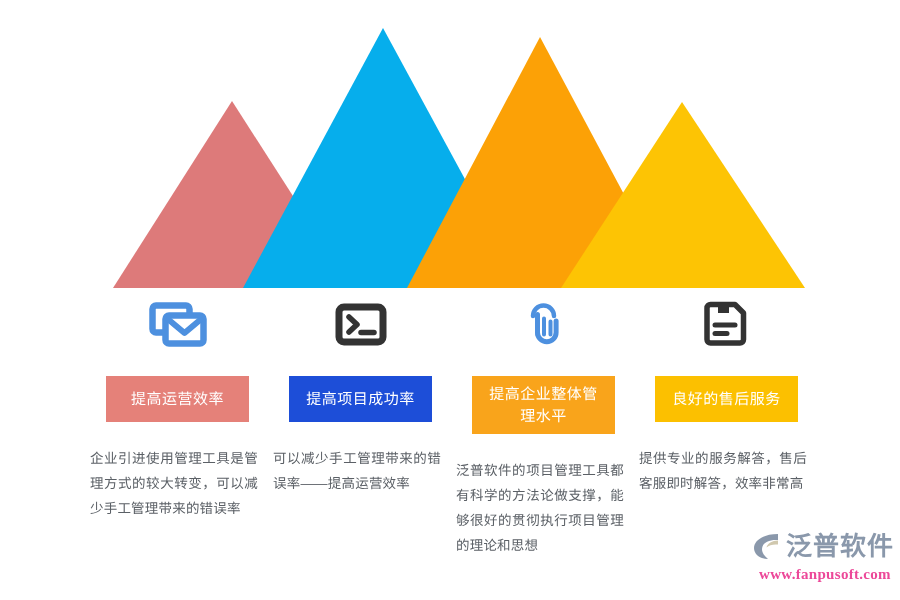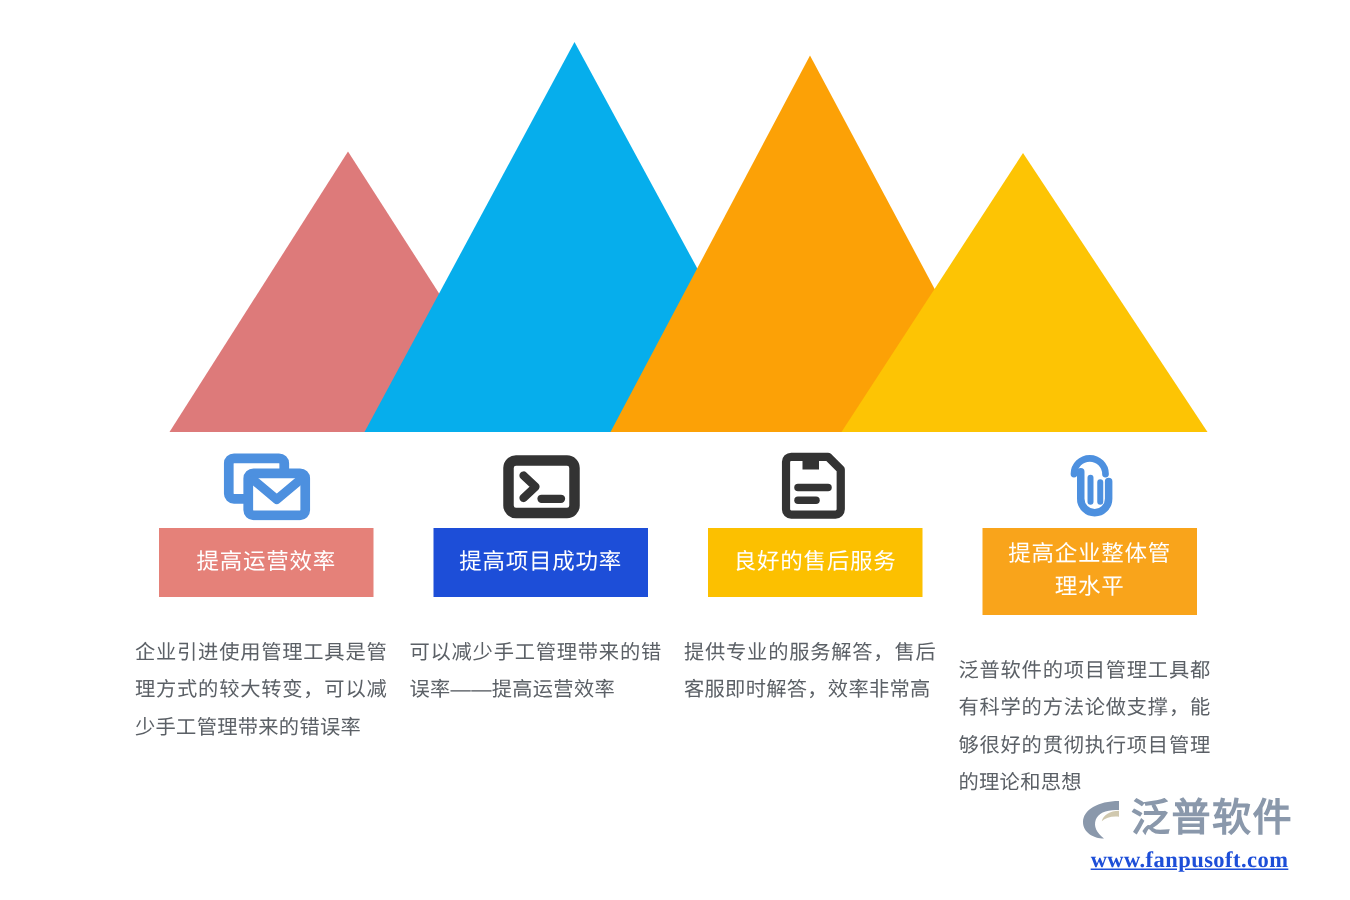--- a/index.html
+++ b/index.html
@@ -63,21 +63,21 @@
     display: flex;
     align-items: center;
     justify-content: center;
   }
   .icon-wrap svg {
     display: block;
   }
 
   
   .label-chip {
-    margin-top: 0;
+    margin-top: 24px;
     width: 143px;
     min-height: 46px;
     align-self: center;
     box-sizing: border-box;
     padding: 7px 10px;
     color: #ffffff;
     font-size: 15px;
     line-height: 22px;
     text-align: center;
     letter-spacing: 0.5px;
@@ -94,21 +94,21 @@
     font-size: 13.5px;
     line-height: 25px;
     text-align: justify;
     text-justify: inter-ideograph;
     letter-spacing: 0.2px;
   }
 
   
   .logo {
     position: absolute;
-    right: 32px;
+    right: 0;
     bottom: 14px;
     width: 150px;
     height: 58px;
   }
   .logo-row {
     display: flex;
     align-items: center;
     height: 36px;
   }
   .logo-mark {
@@ -125,24 +125,23 @@
     color: #8a98ab;
     letter-spacing: 1px;
     font-family: "DejaVu Sans", "Liberation Sans", sans-serif;
   }
   .logo-url {
     margin-top: 1px;
     text-align: center;
     font-size: 15px;
     line-height: 18px;
     font-weight: 700;
-    color: #1d4ed8;
+    color: #ec4899;
     letter-spacing: 0.3px;
     font-family: "Liberation Serif", "DejaVu Serif", serif;
-    text-decoration: underline;
   }
 </style>
 </head>
 <body>
 
 <div id="infographic">
 
   <div class="mountain-band">
     <svg width="900" height="300" viewBox="0 0 900 300" xmlns="http://www.w3.org/2000/svg">
       <polygon points="232,101 352,288 113,288" fill="#DD7A7A"></polygon>
@@ -174,41 +173,41 @@
           <polyline points="14,15 22,22.5 14,30" fill="none" stroke="#333333" stroke-width="5.5" stroke-linecap="round" stroke-linejoin="round"></polyline>
           <line x1="26" y1="30.5" x2="39" y2="30.5" stroke="#333333" stroke-width="5.5" stroke-linecap="round"></line>
         </svg>
       </div>
       <div class="label-chip" style="background:#1d4ed8">提高项目成功率</div>
       <div class="body-text">可以减少手工管理带来的错误率——提高运营效率</div>
     </div>
 
     <div class="column">
       <div class="icon-wrap">
+        <svg width="48" height="48" viewBox="0 0 48 48" xmlns="http://www.w3.org/2000/svg">
+          <path d="M13 16 A10.5 10.5 0 0 1 34 16" fill="none" stroke="#4D90DF" stroke-width="4.5" stroke-linecap="round"></path>
+          <path d="M17.5 15.5 v19.5 M24 18.5 v16 M30.5 21.5 v13" fill="none" stroke="#4D90DF" stroke-width="4" stroke-linecap="round"></path>
+          <path d="M17.5 14.5 v18 a9.3 9.3 0 0 0 18.6 0 V21" fill="none" stroke="#4D90DF" stroke-width="5" stroke-linecap="round" stroke-linejoin="round"></path>
+        </svg>
+      </div>
+      <div class="label-chip" style="background:#F9A41B">提高企业整体管理水平</div>
+      <div class="body-text">泛普软件的项目管理工具都有科学的方法论做支撑，能够很好的贯彻执行项目管理的理论和思想</div>
+    </div>
+
+    <div class="column">
+      <div class="icon-wrap">
         <svg width="46" height="48" viewBox="0 0 46 48" xmlns="http://www.w3.org/2000/svg">
           <path d="M6.5 4.5 H31 L39.5 13 V39.5 a3.5 3.5 0 0 1 -3.5 3.5 H6.5 a3.5 3.5 0 0 1 -3.5 -3.5 V8 a3.5 3.5 0 0 1 3.5 -3.5 Z" fill="#ffffff" stroke="#333333" stroke-width="5.5" stroke-linejoin="round"></path>
           <rect x="14" y="4" width="11" height="9" fill="#333333"></rect>
           <line x1="11" y1="25" x2="31" y2="25" stroke="#333333" stroke-width="5" stroke-linecap="round"></line>
           <line x1="11" y1="33.5" x2="23" y2="33.5" stroke="#333333" stroke-width="5" stroke-linecap="round"></line>
         </svg>
       </div>
       <div class="label-chip" style="background:#FCC000">良好的售后服务</div>
       <div class="body-text">提供专业的服务解答，售后客服即时解答，效率非常高</div>
-    </div>
-
-    <div class="column">
-      <div class="icon-wrap">
-        <svg width="48" height="48" viewBox="0 0 48 48" xmlns="http://www.w3.org/2000/svg">
-          <path d="M13 16 A10.5 10.5 0 0 1 34 16" fill="none" stroke="#4D90DF" stroke-width="4.5" stroke-linecap="round"></path>
-          <path d="M17.5 15.5 v19.5 M24 18.5 v16 M30.5 21.5 v13" fill="none" stroke="#4D90DF" stroke-width="4" stroke-linecap="round"></path>
-          <path d="M17.5 14.5 v18 a9.3 9.3 0 0 0 18.6 0 V21" fill="none" stroke="#4D90DF" stroke-width="5" stroke-linecap="round" stroke-linejoin="round"></path>
-        </svg>
-      </div>
-      <div class="label-chip" style="background:#F9A41B">提高企业整体管理水平</div>
-      <div class="body-text">泛普软件的项目管理工具都有科学的方法论做支撑，能够很好的贯彻执行项目管理的理论和思想</div>
     </div>
 
   </div>
 
   <div class="logo">
     <div class="logo-row">
       <span class="logo-mark">
         <svg width="34" height="34" viewBox="0 0 34 34" xmlns="http://www.w3.org/2000/svg">
           <path d="M28 5 C14 5 4 11 4 19 C4 26 11 30 18 30 C13 26 11 22 12.5 17.5 C14 13 20 10.5 28 11 Z" fill="#8a98ab"></path>
           <path d="M28 11.5 C22 11.5 17.5 14.5 16.5 18.5 C19 16 23.5 15 28 15.5 Z" fill="#d0c8ae"></path>

